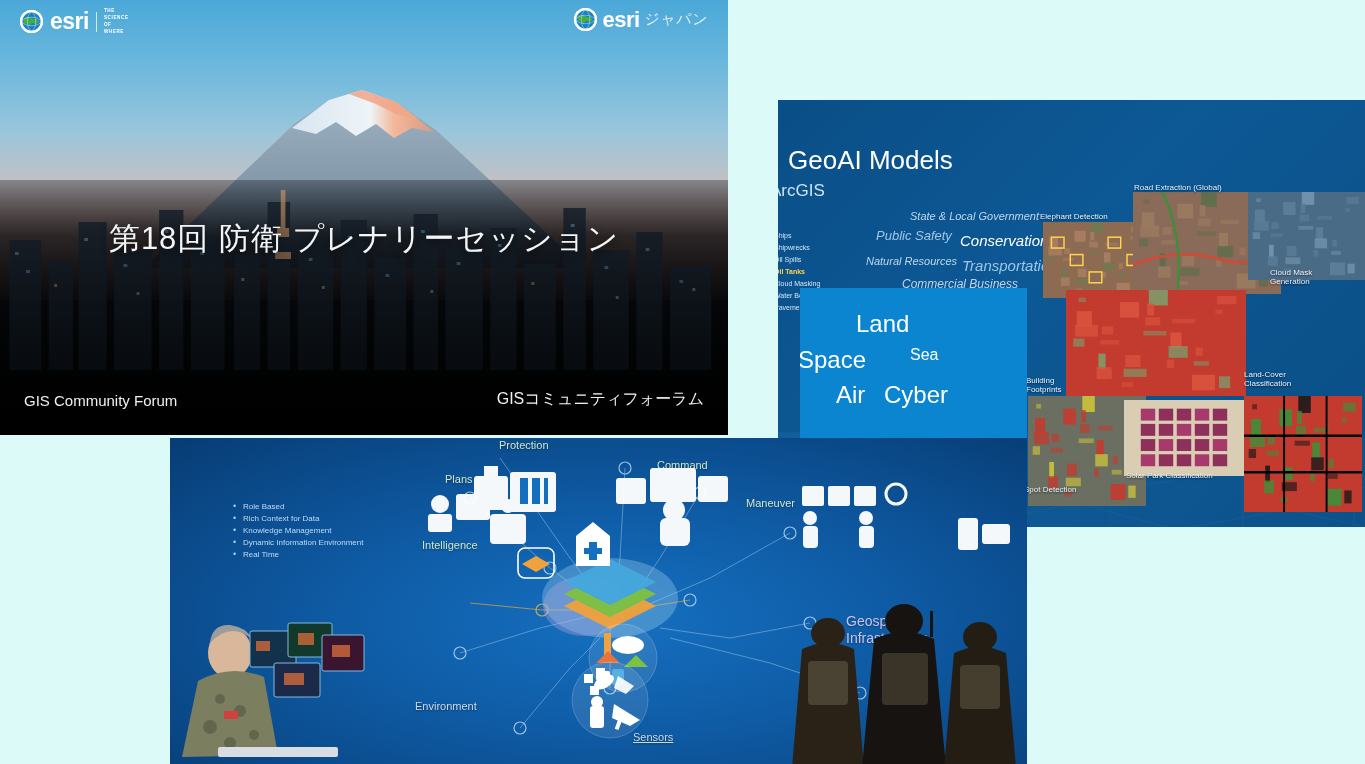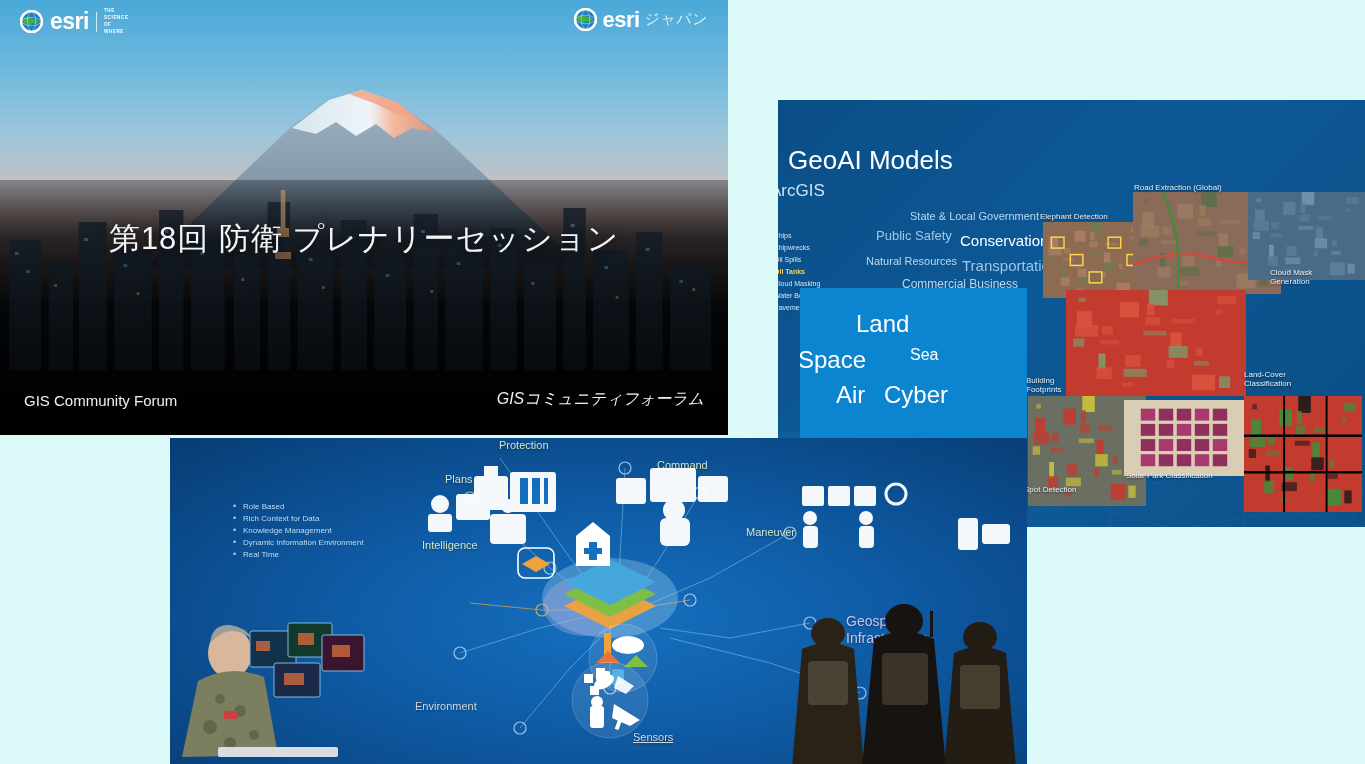--- a/index.html
+++ b/index.html
@@ -56,40 +56,40 @@
 
   .slide-main-title {
     position:absolute; left:0; right:0; top:218px; text-align:center;
     color:#f2f4f6; font-size:31px; letter-spacing:1px;
     text-shadow:0 2px 10px rgba(0,0,0,.7);
   }
   .slide-footer-l {
     position:absolute; left:24px; bottom:26px; color:#eef1f3; font-size:15px;
   }
   .slide-footer-r {
-    position:absolute; right:24px; bottom:25px; color:#eef1f3; font-size:16px;font-style:italic;
+    position:absolute; right:24px; bottom:25px; color:#eef1f3; font-size:16px;
   }
 
   
   .slide-geoai {
     position:absolute; left:778px; top:100px; width:650px; height:427px;
     background:linear-gradient(135deg,#0a4d87 0%,#0d5d9e 40%,#0a4a80 100%);
     overflow:hidden;
   }
   .geoai-bg-map {
     position:absolute; inset:0; opacity:.32;
   }
   .geoai-title {
     position:absolute; left:10px; top:45px; color:#fff; font-size:26px; font-weight:400;
     white-space:nowrap;
   }
   .geoai-sub {
     position:absolute; left:-8px; top:81px; color:#cfe2f2; font-size:17px;
   }
-  .wordcloud { position:absolute; left:0; top:0; width:300px; height:230px; }
+  .wordcloud { position:absolute; left:0; top:0; width:300px; height:230px;font-style:italic; }
   .wc { position:absolute; color:#bcd8ef; white-space:nowrap; }
   .wc.bright { color:#ffffff; }
   .wc.pale { color:#9fc6e6; }
 
   .sidelist {
     position:absolute; left:-4px; top:130px; width:70px;
     font-size:7px; line-height:1.72; color:#cfe6f7;
   }
   .sidelist .hl { color:#ffd34d; font-weight:bold; }
 
@@ -595,21 +595,21 @@
         <li>Role Based</li>
         <li>Rich Context for Data</li>
         <li>Knowledge Management</li>
         <li>Dynamic Information Environment</li>
         <li>Real Time</li>
       </ul>
     <div id="nodelabels">
         <div class="node-label" style="left: 329px; top: 1px;">Protection</div>
         <div class="node-label" style="left: 275px; top: 35px; text-align: right;">Plans</div>
         <div class="node-label" style="left: 487px; top: 21px;">Command</div>
-        <div class="node-label" style="left: 576px; top: 59px; margin-top: 29px;">Maneuver</div>
+        <div class="node-label" style="left: 576px; top: 59px;">Maneuver</div>
         <div class="node-label" style="left: 252px; top: 101px;">Intelligence</div>
         <div class="node-label grey" style="left: 245px; top: 262px;">Environment</div>
         <div class="node-label grey" style="left: 463px; top: 293px; text-decoration: underline;">Sensors</div>
       </div>
     <div class="node-label violet" style="left:676px; top:175px;">Geospatial
 Infrastructure</div>
 
     <svg style="position:absolute;left:240px;top:18px;width:600px;height:200px" viewBox="0 0 600 200">
       <g fill="#fff" opacity=".96">
         <rect x="46" y="38" width="34" height="26" rx="3"></rect>

